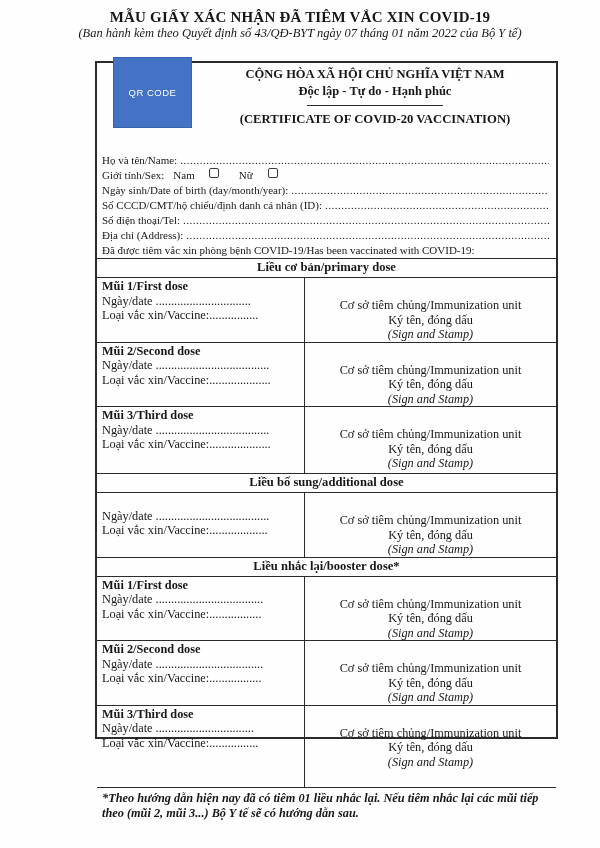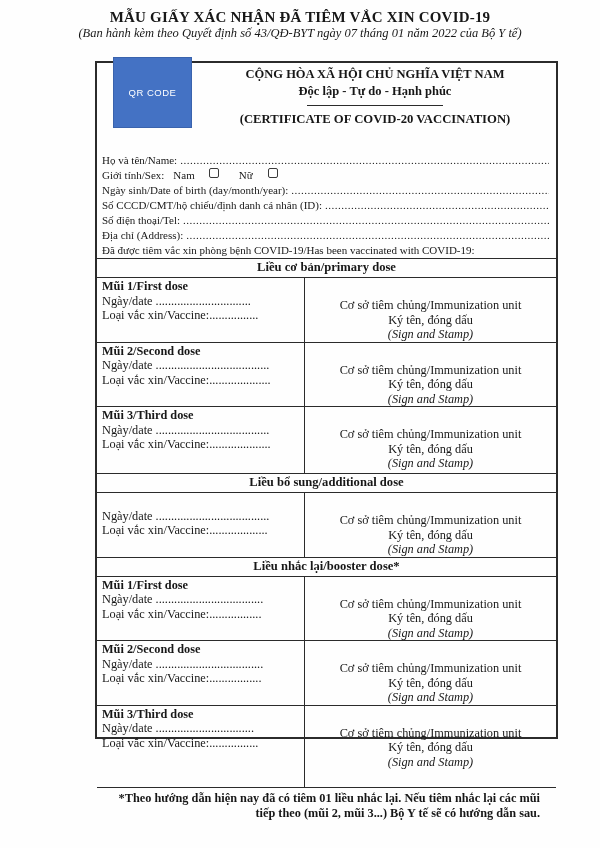--- a/index.html
+++ b/index.html
@@ -49,22 +49,22 @@
   }
   .dose-row { display:flex; border-bottom:1.5px solid #2b2b2b; }
   .cell-left { width:208px; border-right:1.5px solid #2b2b2b; padding:1px 4px 0 5px; line-height:14.5px; white-space:nowrap; overflow:hidden; }
   .cell-right { flex:1; text-align:center; padding-top:1px; line-height:14.5px;margin-top:19px; }
   .dose-title { font-weight:bold; min-height:14.5px; }
   .sign-stamp { font-style:italic; }
   .row-p1 { min-height:44px; } .row-p2 { min-height:53px; } .row-p3 { min-height:67px; }
   .row-add { min-height:56px; }
   .row-b1 { min-height:42px; } .row-b2 { min-height:43px; } .row-b3 { min-height:82px; }
   .footnote {
-    padding:3px 16px 0 5px; font-weight:bold; 
-    font-size:12.3px; line-height:15.5px;text-align:right;
+    padding:3px 16px 0 5px; font-weight:bold; font-style:italic;
+    font-size:12.3px; line-height:15.5px;
   }
 </style>
 </head>
 <body>
 
 <div class="page">
 
   <div class="doc-title">MẪU GIẤY XÁC NHẬN ĐÃ TIÊM VẮC XIN COVID-19</div>
   <div class="doc-subtitle">(Ban hành kèm theo Quyết định số 43/QĐ-BYT  ngày 07 tháng 01 năm 2022 của Bộ Y tế)</div>
 

